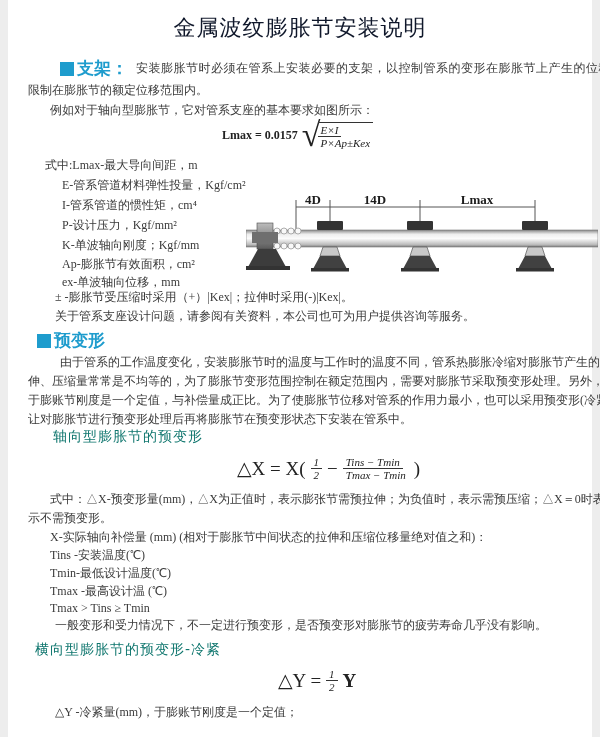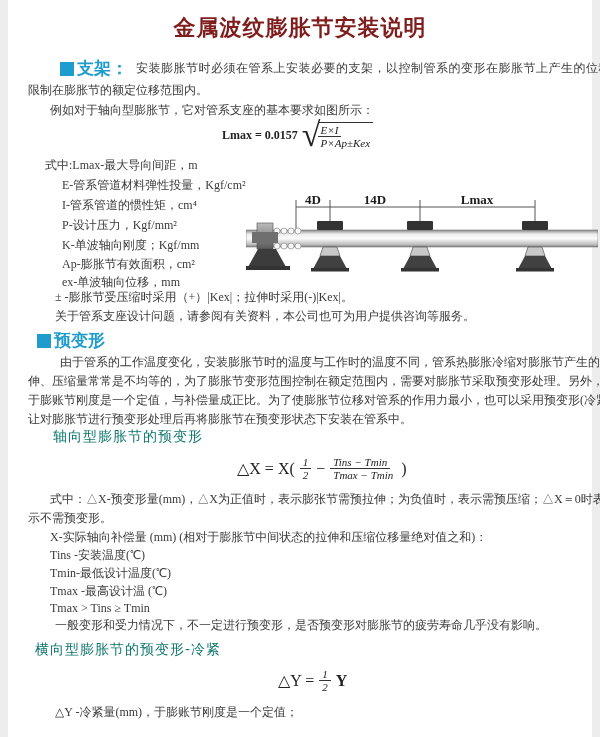--- a/index.html
+++ b/index.html
@@ -5,40 +5,40 @@
   html,body{margin:0;padding:0;}
   body{
     width:600px;height:737px;position:relative;background:#ffffff;
     font-family:"DejaVu Sans","Liberation Sans",sans-serif;
     color:#3a3a3a;overflow:hidden;
   }
   .edge{position:absolute;top:0;height:737px;width:8px;background:#ededed;}
   .edge.left{left:0;} .edge.right{right:0;}
   .title{
     position:absolute;top:13px;left:0;width:600px;text-align:center;
-    font-size:22px;font-weight:bold;color:#7f1d1d;letter-spacing:1px;
+    font-size:22px;font-weight:normal;color:#0f172a;letter-spacing:1px;
   }
   .line{position:absolute;font-size:12px;white-space:nowrap;line-height:14px;font-family:Liberation Serif, serif;}
   .sec-header{position:absolute;display:flex;align-items:center;gap:2px;
     color:#1e9ccd;font-size:17px;font-weight:bold;white-space:nowrap;}
   .sq{display:inline-block;width:14px;height:14px;background:#1e9ccd;margin-right:1px;}
   .inline-after{font-size:12px;font-weight:normal;color:#3a3a3a;margin-left:6px;letter-spacing:0.5px;}
   .subtitle{position:absolute;color:#0f766e;font-size:14px;font-weight:normal;white-space:nowrap;letter-spacing:1px;}
   
   .formula{position:absolute;font-family:"Liberation Serif","DejaVu Serif",serif;
     color:#222;display:flex;align-items:center;white-space:nowrap;}
   .f-bold{font-weight:bold;font-size:12px;}
   .frac{display:inline-flex;flex-direction:column;align-items:flex-start;
     font-size:11px;line-height:12px;vertical-align:middle;margin:0 3px;font-style:italic;}
   .frac .num{border-bottom:1px solid #333;padding:0 3px;}
   .frac .den{padding:0 3px;}
   .radical{font-size:34px;font-weight:normal;line-height:28px;margin-left:4px;margin-right:-3px;}
   .sqrt-body{display:inline-block;border-top:1.6px solid #333;padding-top:1px;}
   .f-var{font-style:italic;}
-  .f-op{font-size:16px;margin:0 2px;}
+  .f-op{font-size:19px;margin:0 2px;}
   
   .diagram{position:absolute;left:246px;top:192px;}
 </style>
 </head>
 <body>
 
 <div class="edge left"></div>
 <div class="edge right"></div>
 
 <div class="title">金属波纹膨胀节安装说明</div>

